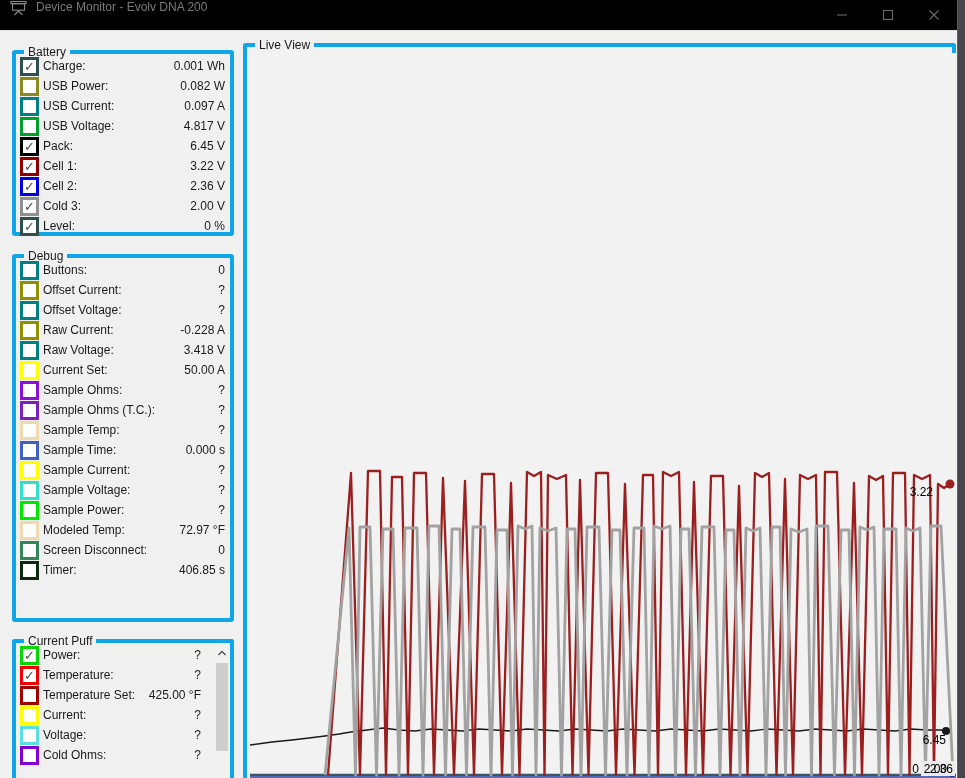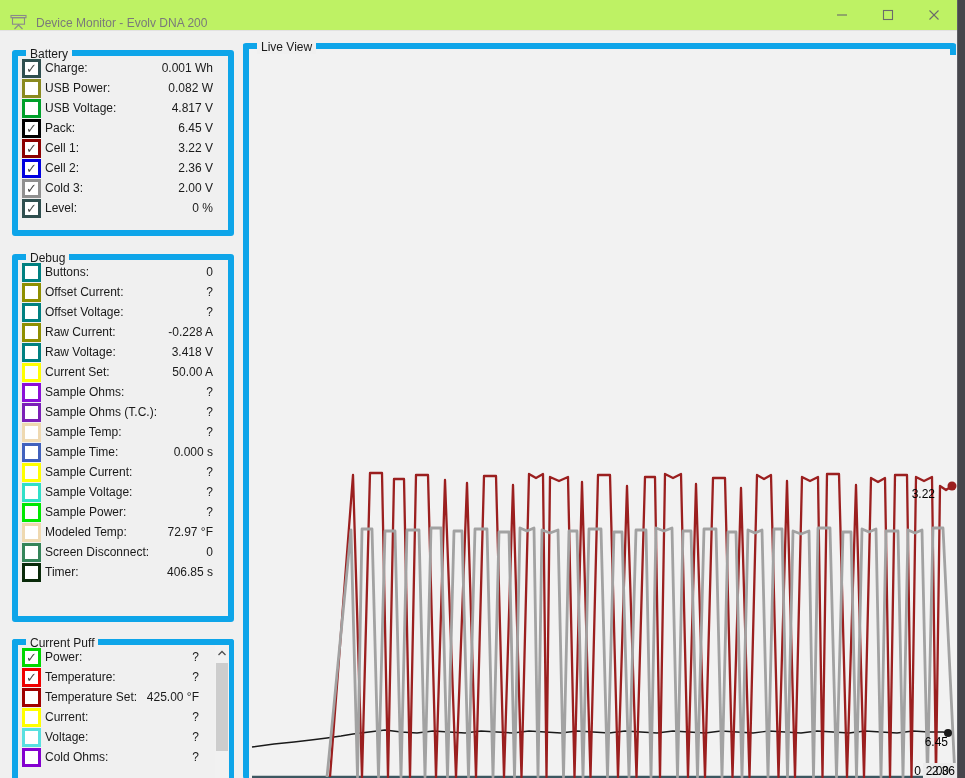--- a/index.html
+++ b/index.html
@@ -1,37 +1,37 @@
 <!DOCTYPE html>
 <html><head>
 <meta charset="utf-8">
 <style>
   html,body{margin:0;padding:0;background:#c8c8c8;}
   .window{position:relative;width:965px;height:778px;background:#f0f0f0;overflow:hidden;
           font-family:"Liberation Sans",sans-serif;font-size:12px;color:#1a1a1a;}
   
-  .titlebar{position:absolute;top:0;left:0;right:0;height:30px;background:#bef264;
-            border-bottom:1px solid #e2e2e2;display:flex;align-items:flex-end;}
+  .titlebar{position:absolute;top:0;left:0;right:0;height:30px;background:#000000;
+            border-bottom:1px solid #e2e2e2;display:flex;align-items:flex-start;}
   .app-icon{margin:0 9px 0 10px;display:flex;}
   .title{color:#7a7a7a;font-size:12px;white-space:nowrap;}
   .winbtns{margin-left:auto;display:flex;height:100%;margin-right:8px;}
   .winbtn{width:46px;height:100%;display:flex;align-items:center;justify-content:center;}
   
-  .groupbox{position:absolute;border:6px solid #0ea5e9;border-radius:3px;box-sizing:border-box;}
+  .groupbox{position:absolute;border:4px solid #0ea5e9;border-radius:3px;box-sizing:border-box;}
   .gb-label{position:absolute;top:-9px;left:8px;background:#f0f0f0;padding:0 4px;white-space:nowrap;}
   .gb-battery{left:12px;width:222px;top:50px;height:186px;}
   .gb-debug{left:12px;width:222px;top:254px;height:368px;}
   .gb-puff{left:12px;width:222px;top:639px;height:140px;border-bottom:none;border-radius:3px 3px 0 0;}
   .rows{position:absolute;top:2px;left:4px;right:1px;}
   .row{height:20px;display:flex;align-items:center;}
   .cb{width:19px;height:19px;box-sizing:border-box;background:#ffffff;border:3px solid #000;
       display:flex;align-items:center;justify-content:center;flex:none;}
   .chk{font-size:13px;line-height:1;color:#4a4a4a;}
   .lbl{margin-left:4px;white-space:nowrap;}
-  .val{margin-left:auto;padding-right:14px;white-space:nowrap;}
+  .val{margin-left:auto;padding-right:4px;white-space:nowrap;}
   .gb-puff .val{padding-right:28px;}
   
   .liveview{left:243px;top:43px;width:713px;height:736px;background:#f2f2f2;border-bottom:none;}
   #chart{position:absolute;left:0;top:6px;}
   
   .scrollbar{position:absolute;left:215px;top:645px;width:14px;height:133px;background:#f1f1f1;}
   .sb-arrow{height:15px;display:flex;align-items:center;justify-content:center;}
   .sb-thumb{position:absolute;top:18px;left:1px;width:12px;height:88px;background:#cdcdcd;}
   
   .edge-strip{position:absolute;right:0;top:0;width:7px;height:100%;background:#46464c;border-left:1px solid #5e5e64;}
@@ -80,20 +80,25 @@
             <span class="cb" style="border-color: rgb(47, 79, 79);">
               <span class="chk">✓</span>
             </span>
             <span class="lbl">Charge:</span>
             <span class="val">0.001 Wh</span>
           </div>
           <div class="row">
             <span class="cb" style="border-color: rgb(138, 138, 32);"></span>
             <span class="lbl">USB Power:</span>
             <span class="val">0.082 W</span>
+          </div>
+          <div class="row">
+            <span class="cb" style="border-color: rgb(0, 128, 128);"></span>
+            <span class="lbl">USB Current:</span>
+            <span class="val">0.097 A</span>
           </div>
           <div class="row">
             <span class="cb" style="border-color: rgb(0, 160, 42);"></span>
             <span class="lbl">USB Voltage:</span>
             <span class="val">4.817 V</span>
           </div>
           <div class="row">
             <span class="cb" style="border-color: rgb(0, 0, 0);">
               <span class="chk">✓</span>
             </span>

